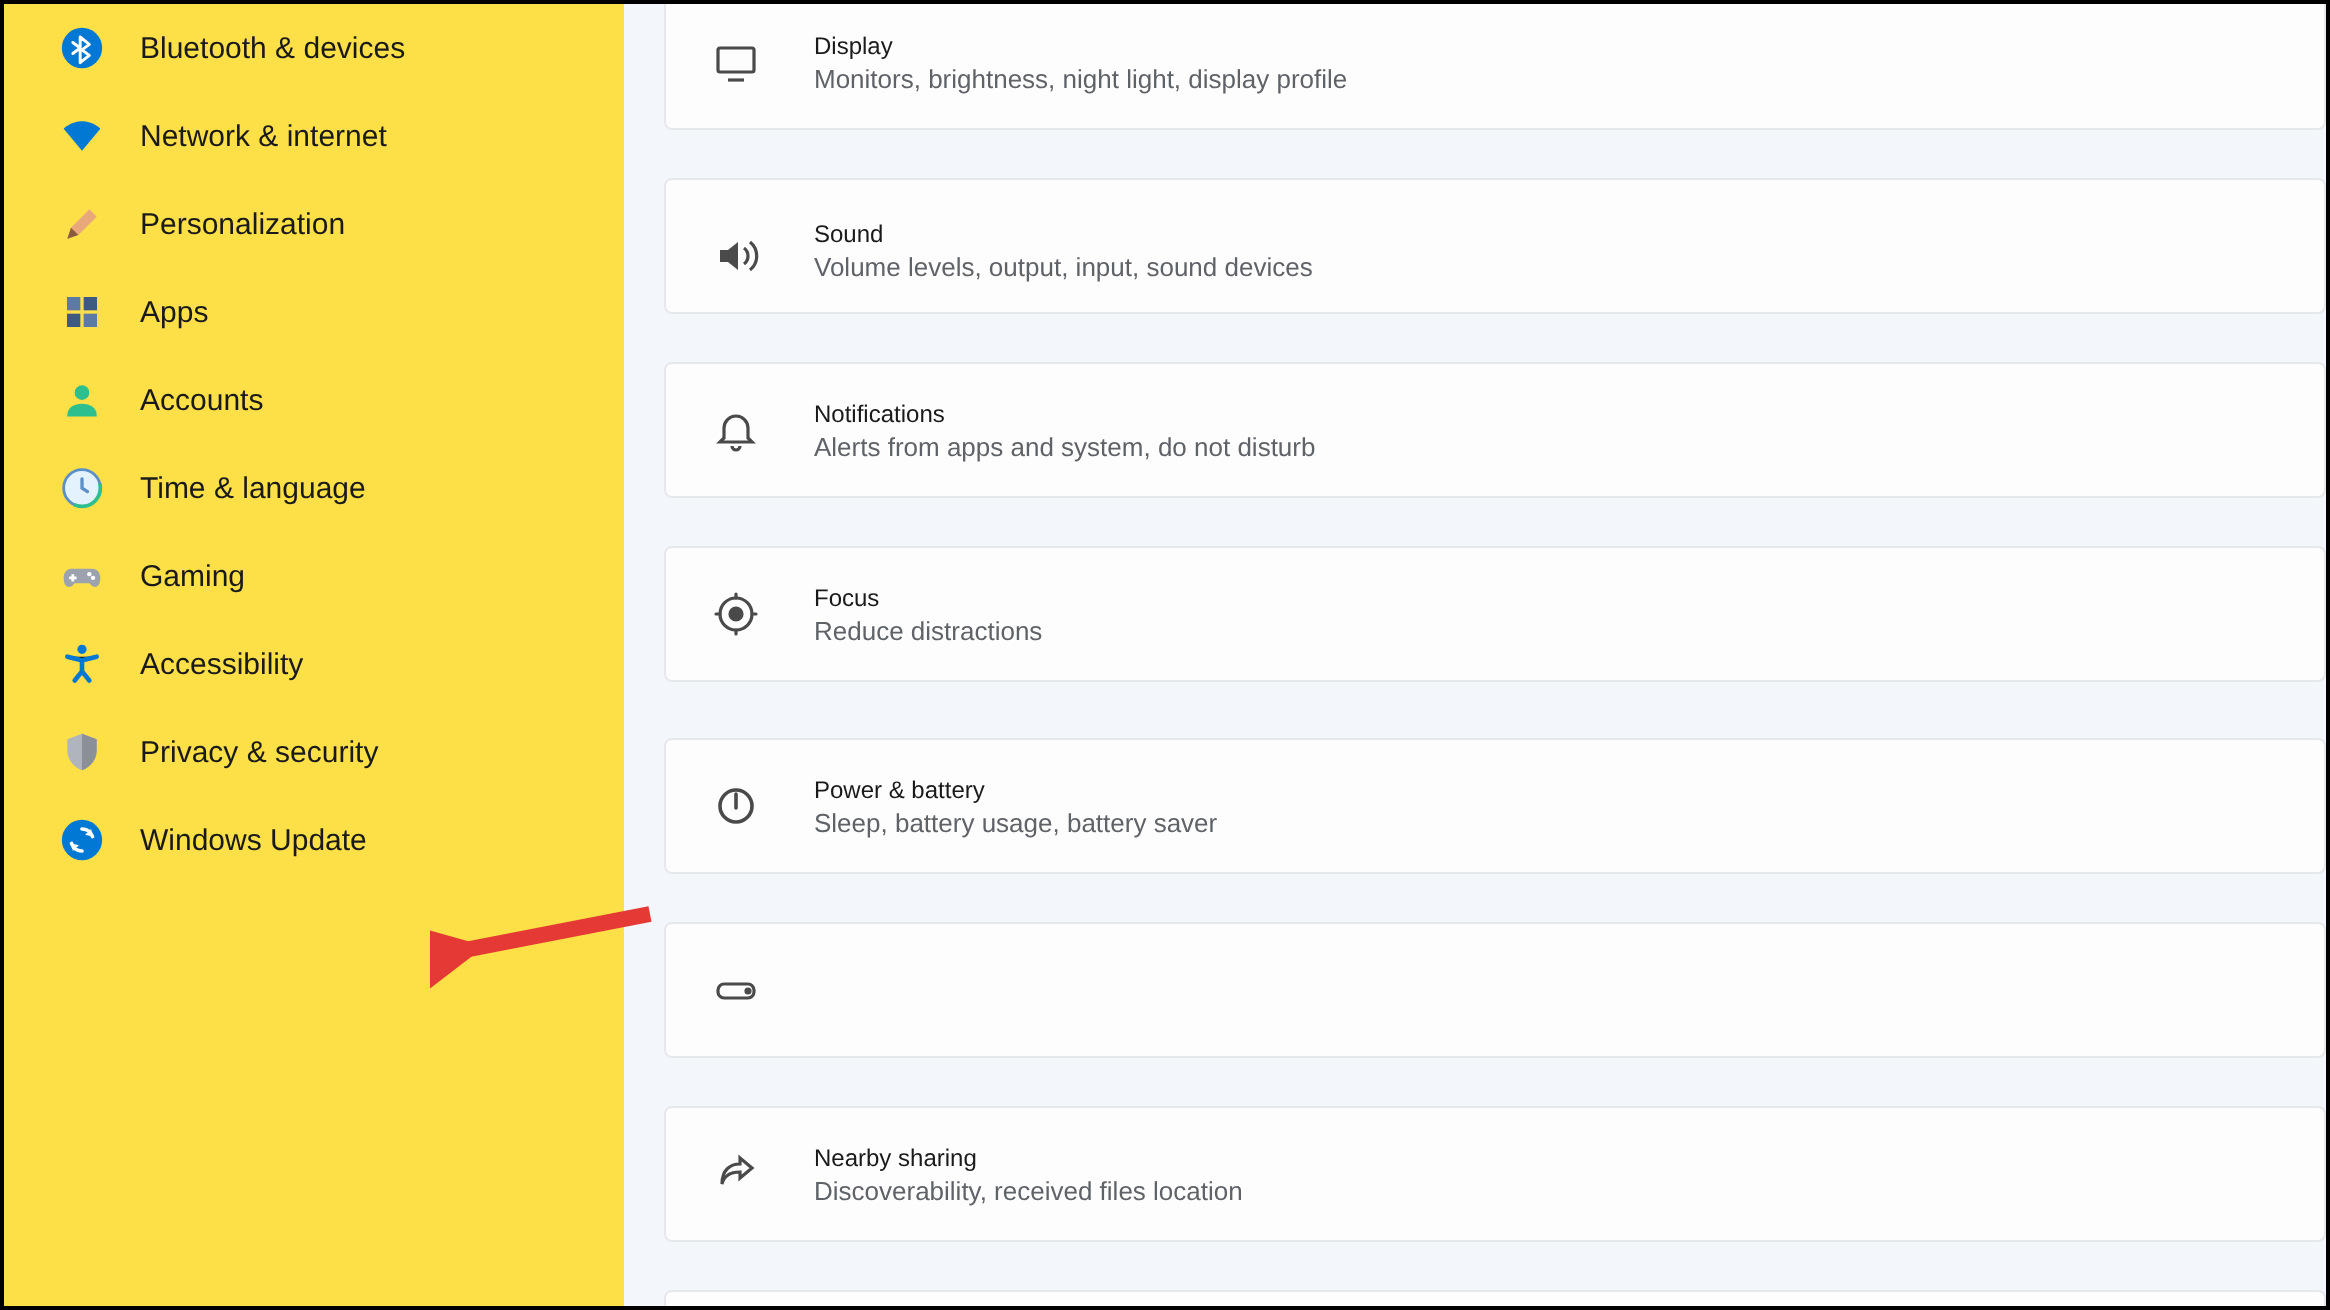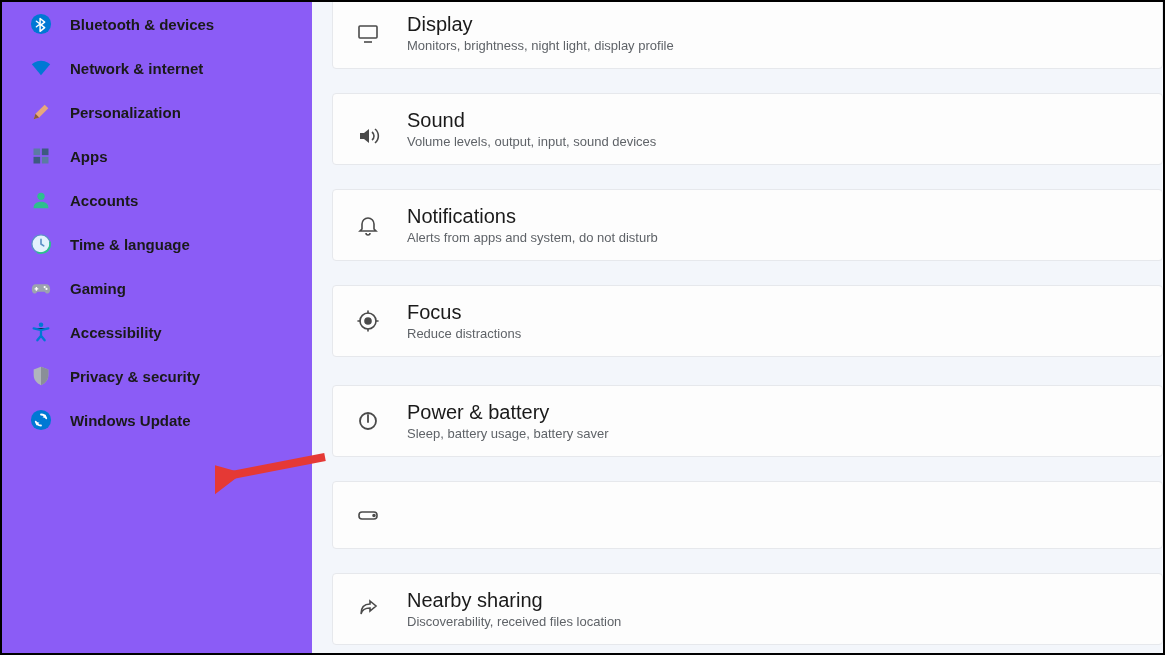--- a/index.html
+++ b/index.html
@@ -8,22 +8,21 @@
       background: #f3f6fb;
       width: 1165px;
       height: 655px;
       overflow: hidden;
       display: flex;
       border: 2px solid #000;
     }
     .sidebar {
       width: 310px;
       padding: 0;
-      background: #8b5cf6;
-      font-weight: bold;
+      background: #fde047;
     }
     .sidebar-item {
       display: flex;
       align-items: center;
       gap: 18px;
       padding: 11px 28px;
       cursor: pointer;
       color: #1a1a1a;
       font-size: 15px;
       position: relative;
@@ -62,21 +61,21 @@
       justify-content: center;
       flex-shrink: 0;
       color: #4a4a4a;
     }
     .settings-card .card-text {
       display: flex;
       flex-direction: column;
       gap: 2px;
     }
     .settings-card .card-title {
-      font-size: 20px;
+      font-size: 12px;
       color: #1a1a1a;
       font-weight: 400;
     }
     .settings-card .card-subtitle {
       font-size: 13px;
       color: #5f6368;
     }
     .arrow-annotation {
       position: absolute;
       left: 215px;

